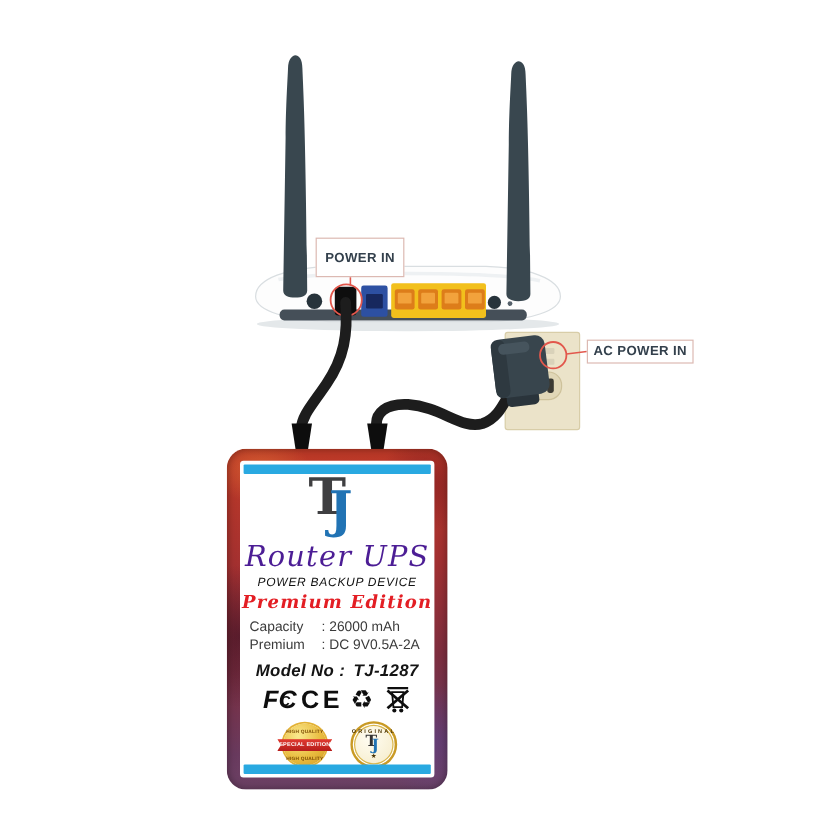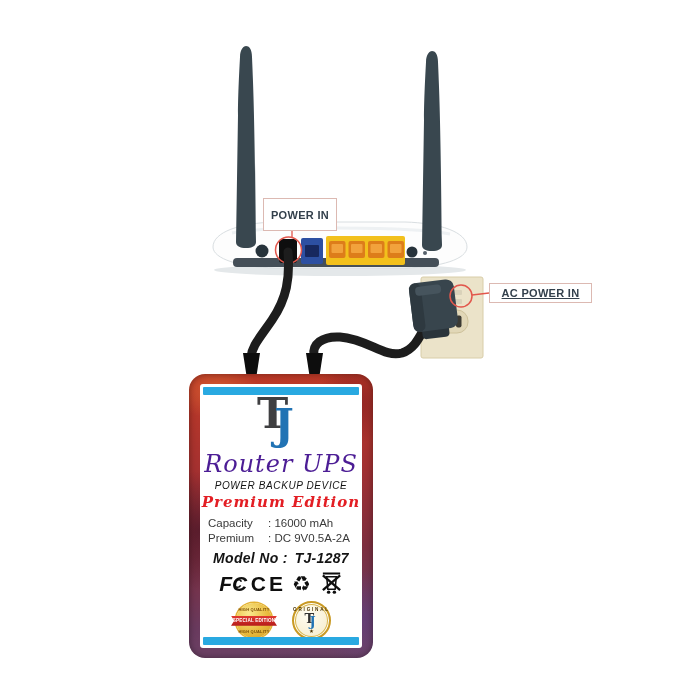--- a/index.html
+++ b/index.html
@@ -11,21 +11,21 @@
   svg.scene { position:absolute; left:0; top:0; }
 
   
   .callout {
     position:absolute; background:#ffffff; border:1px solid #dcb9b2;
     display:flex; align-items:center; justify-content:center;
     font-size:11px; font-weight:bold; color:#33404c; letter-spacing:.3px;
     white-space:nowrap;
   }
   .callout.power-in    { left:263px; top:198px; width:74px; height:33px; }
-  .callout.ac-power-in { left:489px; top:283px; width:103px; height:20px;text-decoration:underline; }
+  .callout.ac-power-in { left:489px; top:283px; width:89px; height:20px; }
 
   
   .ups {
     position:absolute; left:189px; top:374px; width:184px; height:284px;
     border-radius:16px;
     background:
       radial-gradient(60px 40px at 15% 6%,  rgba(225,115,55,.55), transparent 70%),
       radial-gradient(55px 60px at 90% 10%, rgba(110,20,30,.55), transparent 70%),
       radial-gradient(70px 85px at 6% 55%,  rgba(40,10,30,.5),  transparent 70%),
       radial-gradient(60px 70px at 94% 86%, rgba(95,65,135,.55), transparent 70%),
@@ -204,21 +204,21 @@
         <span class="tj-j">J</span>
       </div>
 
       <div class="product-name">Router UPS</div>
       <div class="tagline">POWER BACKUP DEVICE</div>
       <div class="edition">Premium Edition</div>
 
       <div class="specs">
         <div class="spec-row">
           <span class="spec-label">Capacity</span>
-          <span class="spec-value">: 16000 mAh</span>
+          <span class="spec-value">: 26000 mAh</span>
         </div>
         <div class="spec-row">
           <span class="spec-label">Premium</span>
           <span class="spec-value">: DC 9V0.5A-2A</span>
         </div>
       </div>
 
       <div class="model-row">
         <span>Model No :</span><span class="model-value">TJ-1287</span>
       </div>

